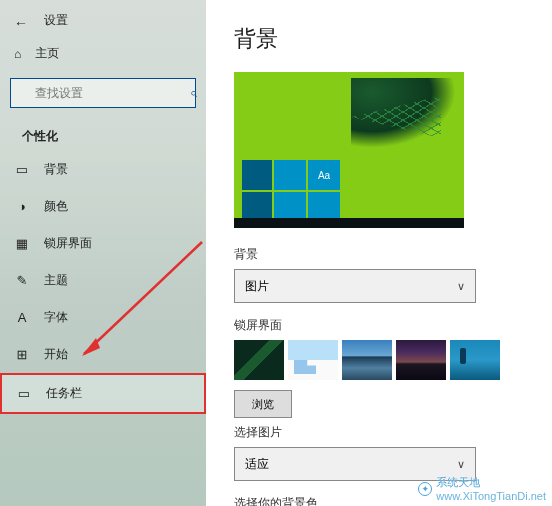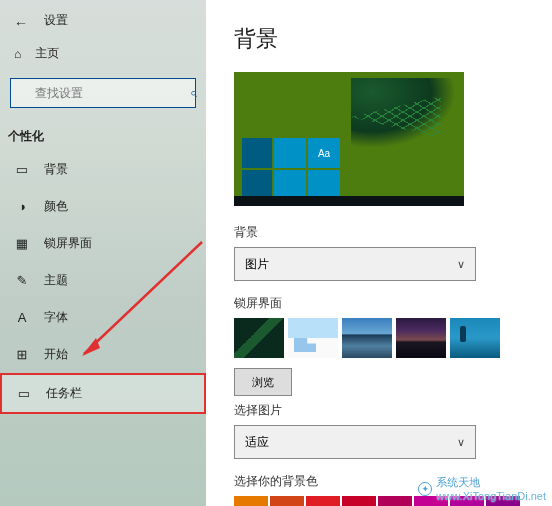--- a/index.html
+++ b/index.html
@@ -11,33 +11,33 @@
 .sidebar-inner { position: relative; z-index: 1; padding: 8px 0; }
 
 .top-row { display: flex; align-items: center; gap: 16px; padding: 4px 14px 8px; font-size: 12px; color: #222; }
 .back-arrow { font-size: 14px; cursor: pointer; }
 .home-row { display: flex; align-items: center; gap: 14px; padding: 8px 14px; font-size: 12px; color: #222; cursor: pointer; }
 
 .search-box { margin: 8px 10px; border: 1px solid #004a8f; background: rgba(255,255,255,0.55); height: 30px; display: flex; align-items: center; padding: 0 24px; }
 .search-box input { flex: 1; border: none; background: transparent; font-size: 12px; outline: none; color: #333; }
 .search-icon { color: #004a8f; font-size: 13px; transform: scaleX(-1); }
 
-.section-label { padding: 12px 8px 6px; font-size: 12px; font-weight: 600; color: #222; }
+.section-label { padding: 12px 22px 6px; font-size: 12px; font-weight: 600; color: #222; }
 
 .nav-item { display: flex; align-items: center; gap: 14px; padding: 10px 14px; font-size: 12px; color: #222; cursor: pointer; }
 .nav-item .glyph { width: 16px; height: 16px; display: inline-flex; align-items: center; justify-content: center; font-size: 13px; }
 
 .nav-item.highlight { border: 2px solid #e03030; background: rgba(255,255,255,0.35); }
 
 .arrow-annot { position: absolute; top: 236px; left: 70px; width: 140px; height: 130px; z-index: 5; pointer-events: none; }
 
 .main { flex: 1; background: #fff; padding: 24px 20px 0 28px; overflow: hidden; }
 .page-title { font-size: 22px; font-weight: 400; margin-bottom: 18px; color: #1a1a1a; }
 
-.preview { width: 230px; height: 134px; overflow: hidden; position: relative; margin-bottom: 18px; background: #4d7c0f; }
+.preview { width: 230px; height: 156px; overflow: hidden; position: relative; margin-bottom: 18px; background: #84cc16; }
 .preview .fern { position: absolute; top: 6px; right: 8px; width: 105px; height: 70px; }
 .preview .fern::before { content: ""; position: absolute; inset: 0; background: radial-gradient(ellipse at 20% 20%, #1a5a2e 0%, #0d3a1f 50%, transparent 70%); }
 .preview .fern::after { content: ""; position: absolute; left: 0; top: 18px; width: 90px; height: 42px; background:
   repeating-linear-gradient(30deg, transparent 0 6px, #2d8a3f 6px 7px),
   repeating-linear-gradient(-30deg, transparent 0 6px, #2d8a3f 6px 7px);
   clip-path: polygon(0 50%, 100% 0, 100% 100%); opacity: 0.85; }
 .preview .taskbar-sim { position: absolute; left: 8px; bottom: 6px; width: 100px; height: 72px; display: grid; grid-template-columns: 30px 32px 32px; gap: 2px; align-content: end; }
 .preview .tile { height: 30px; background: #0091c7; }
 .preview .tile.dark { background: #005b80; }
 .preview .tile.aa { display: flex; align-items: center; justify-content: center; color: #fff; font-size: 10px; }

